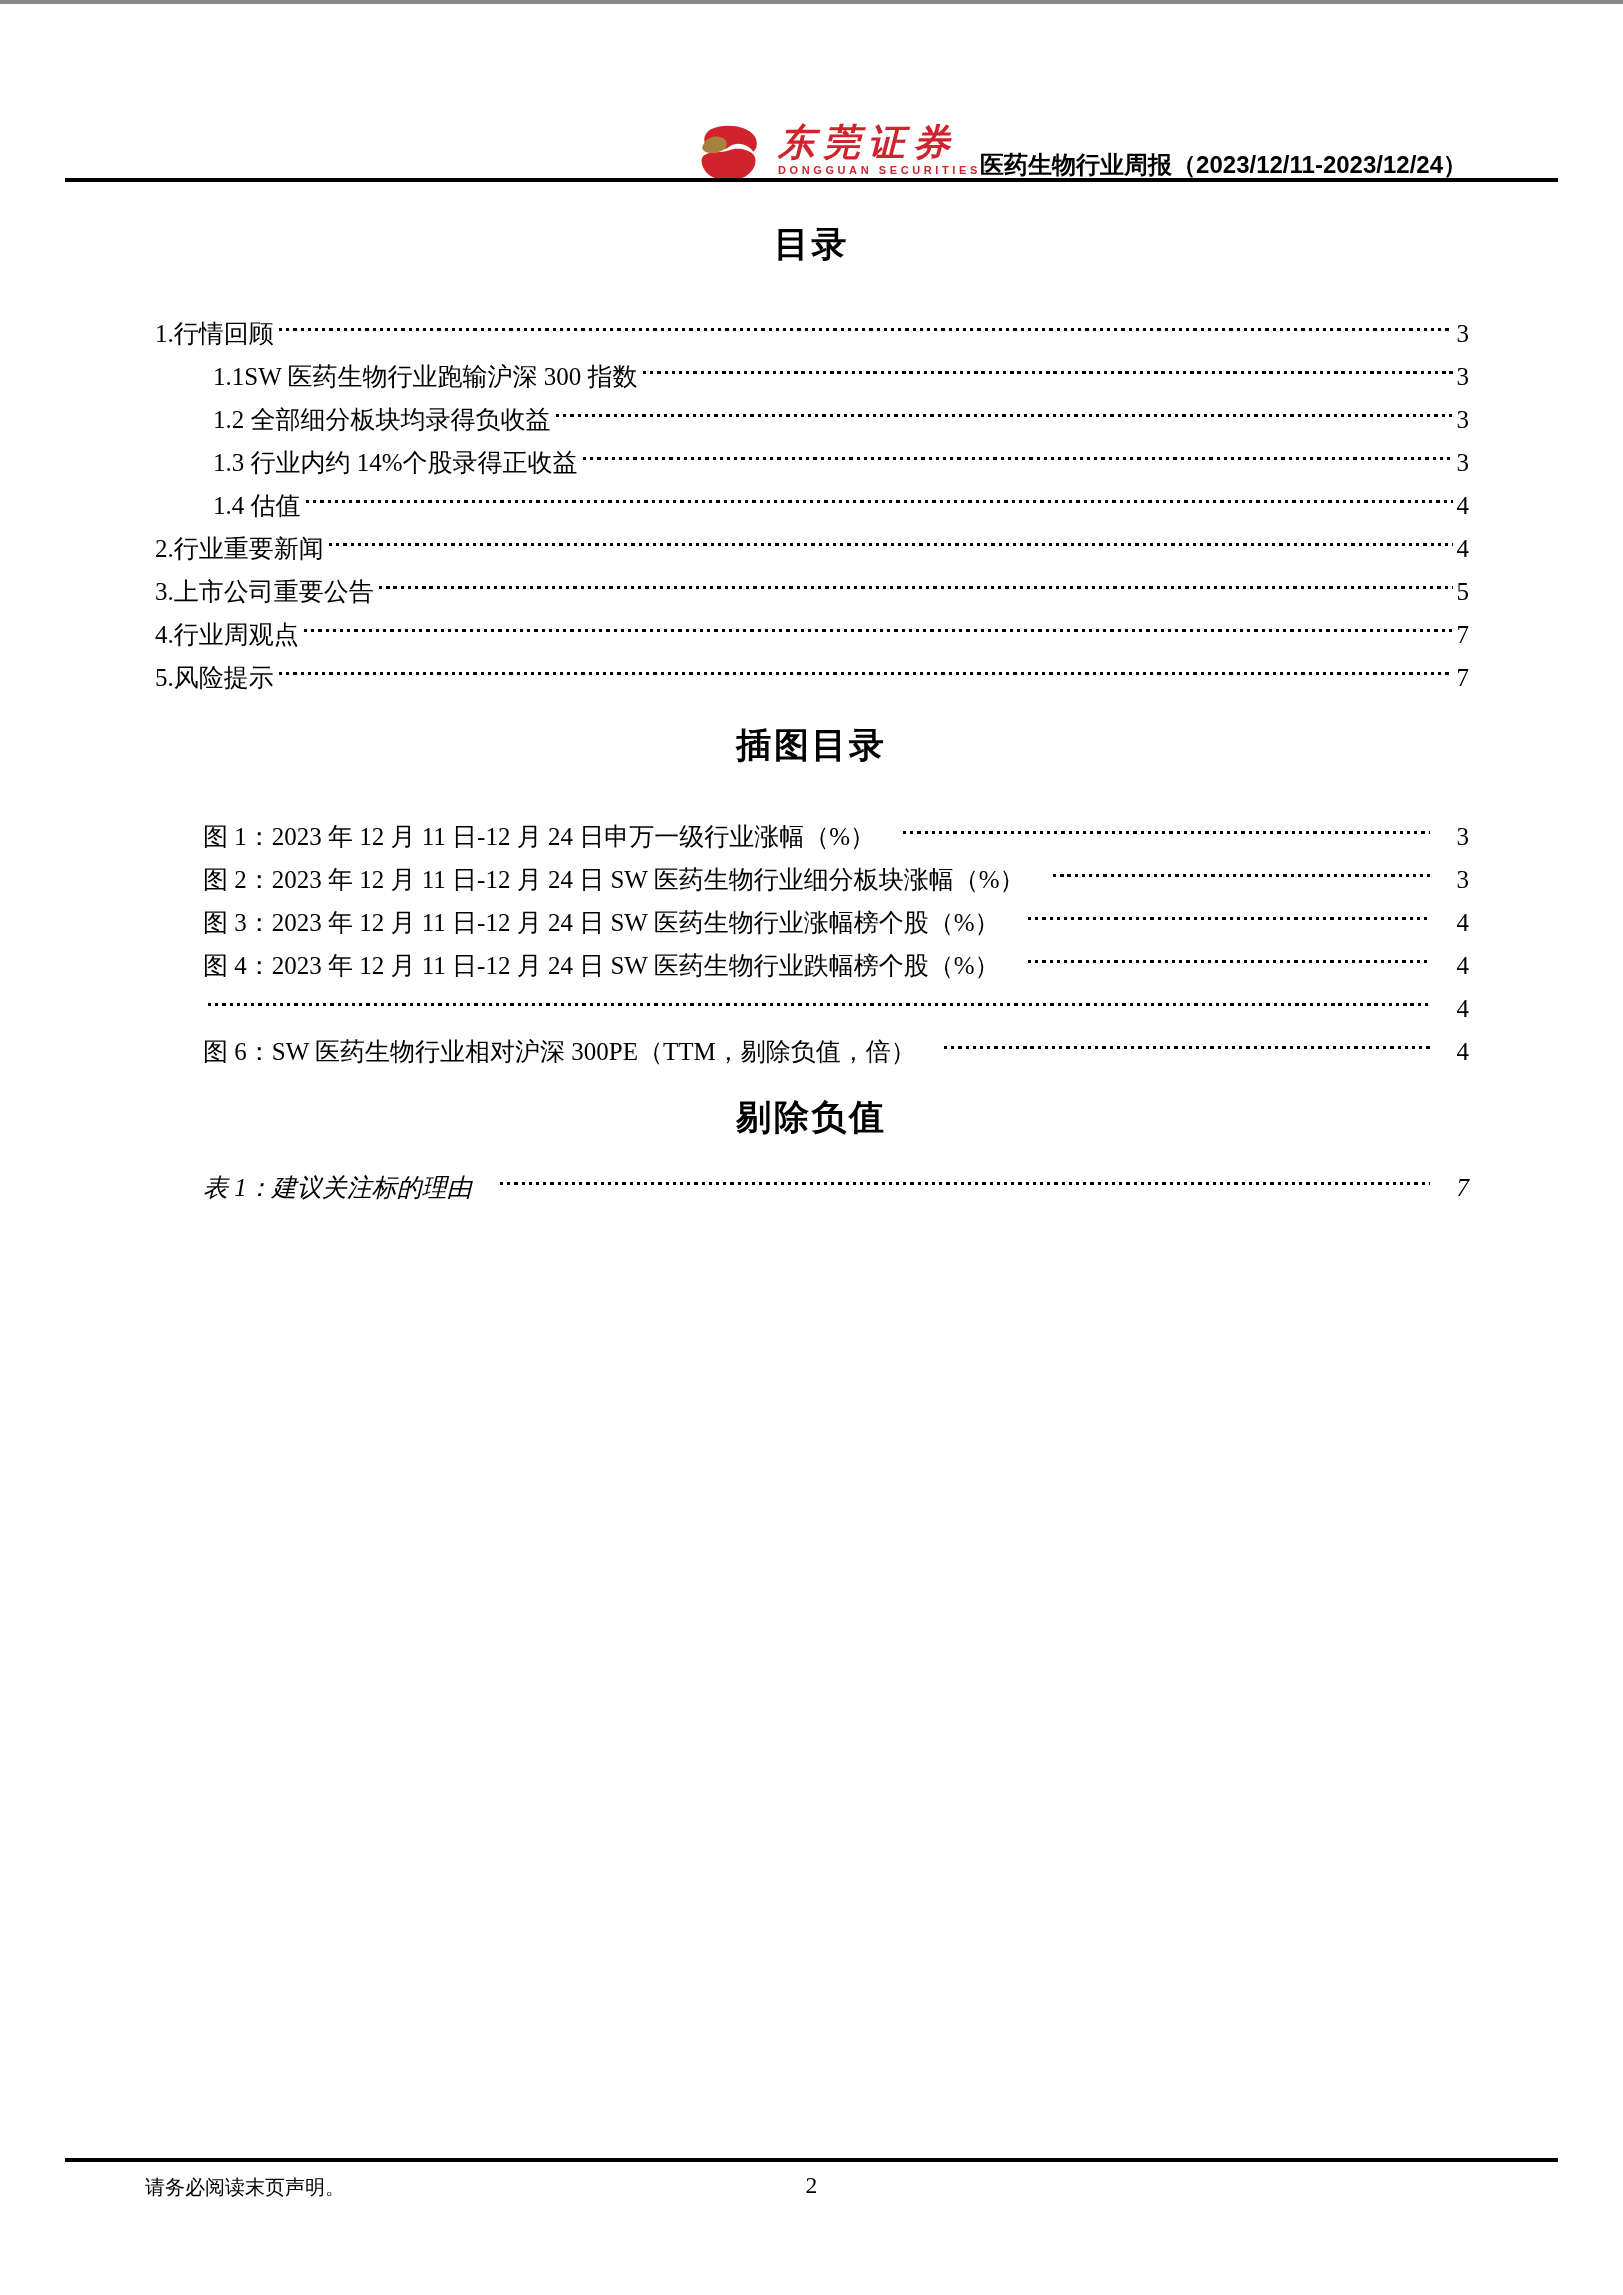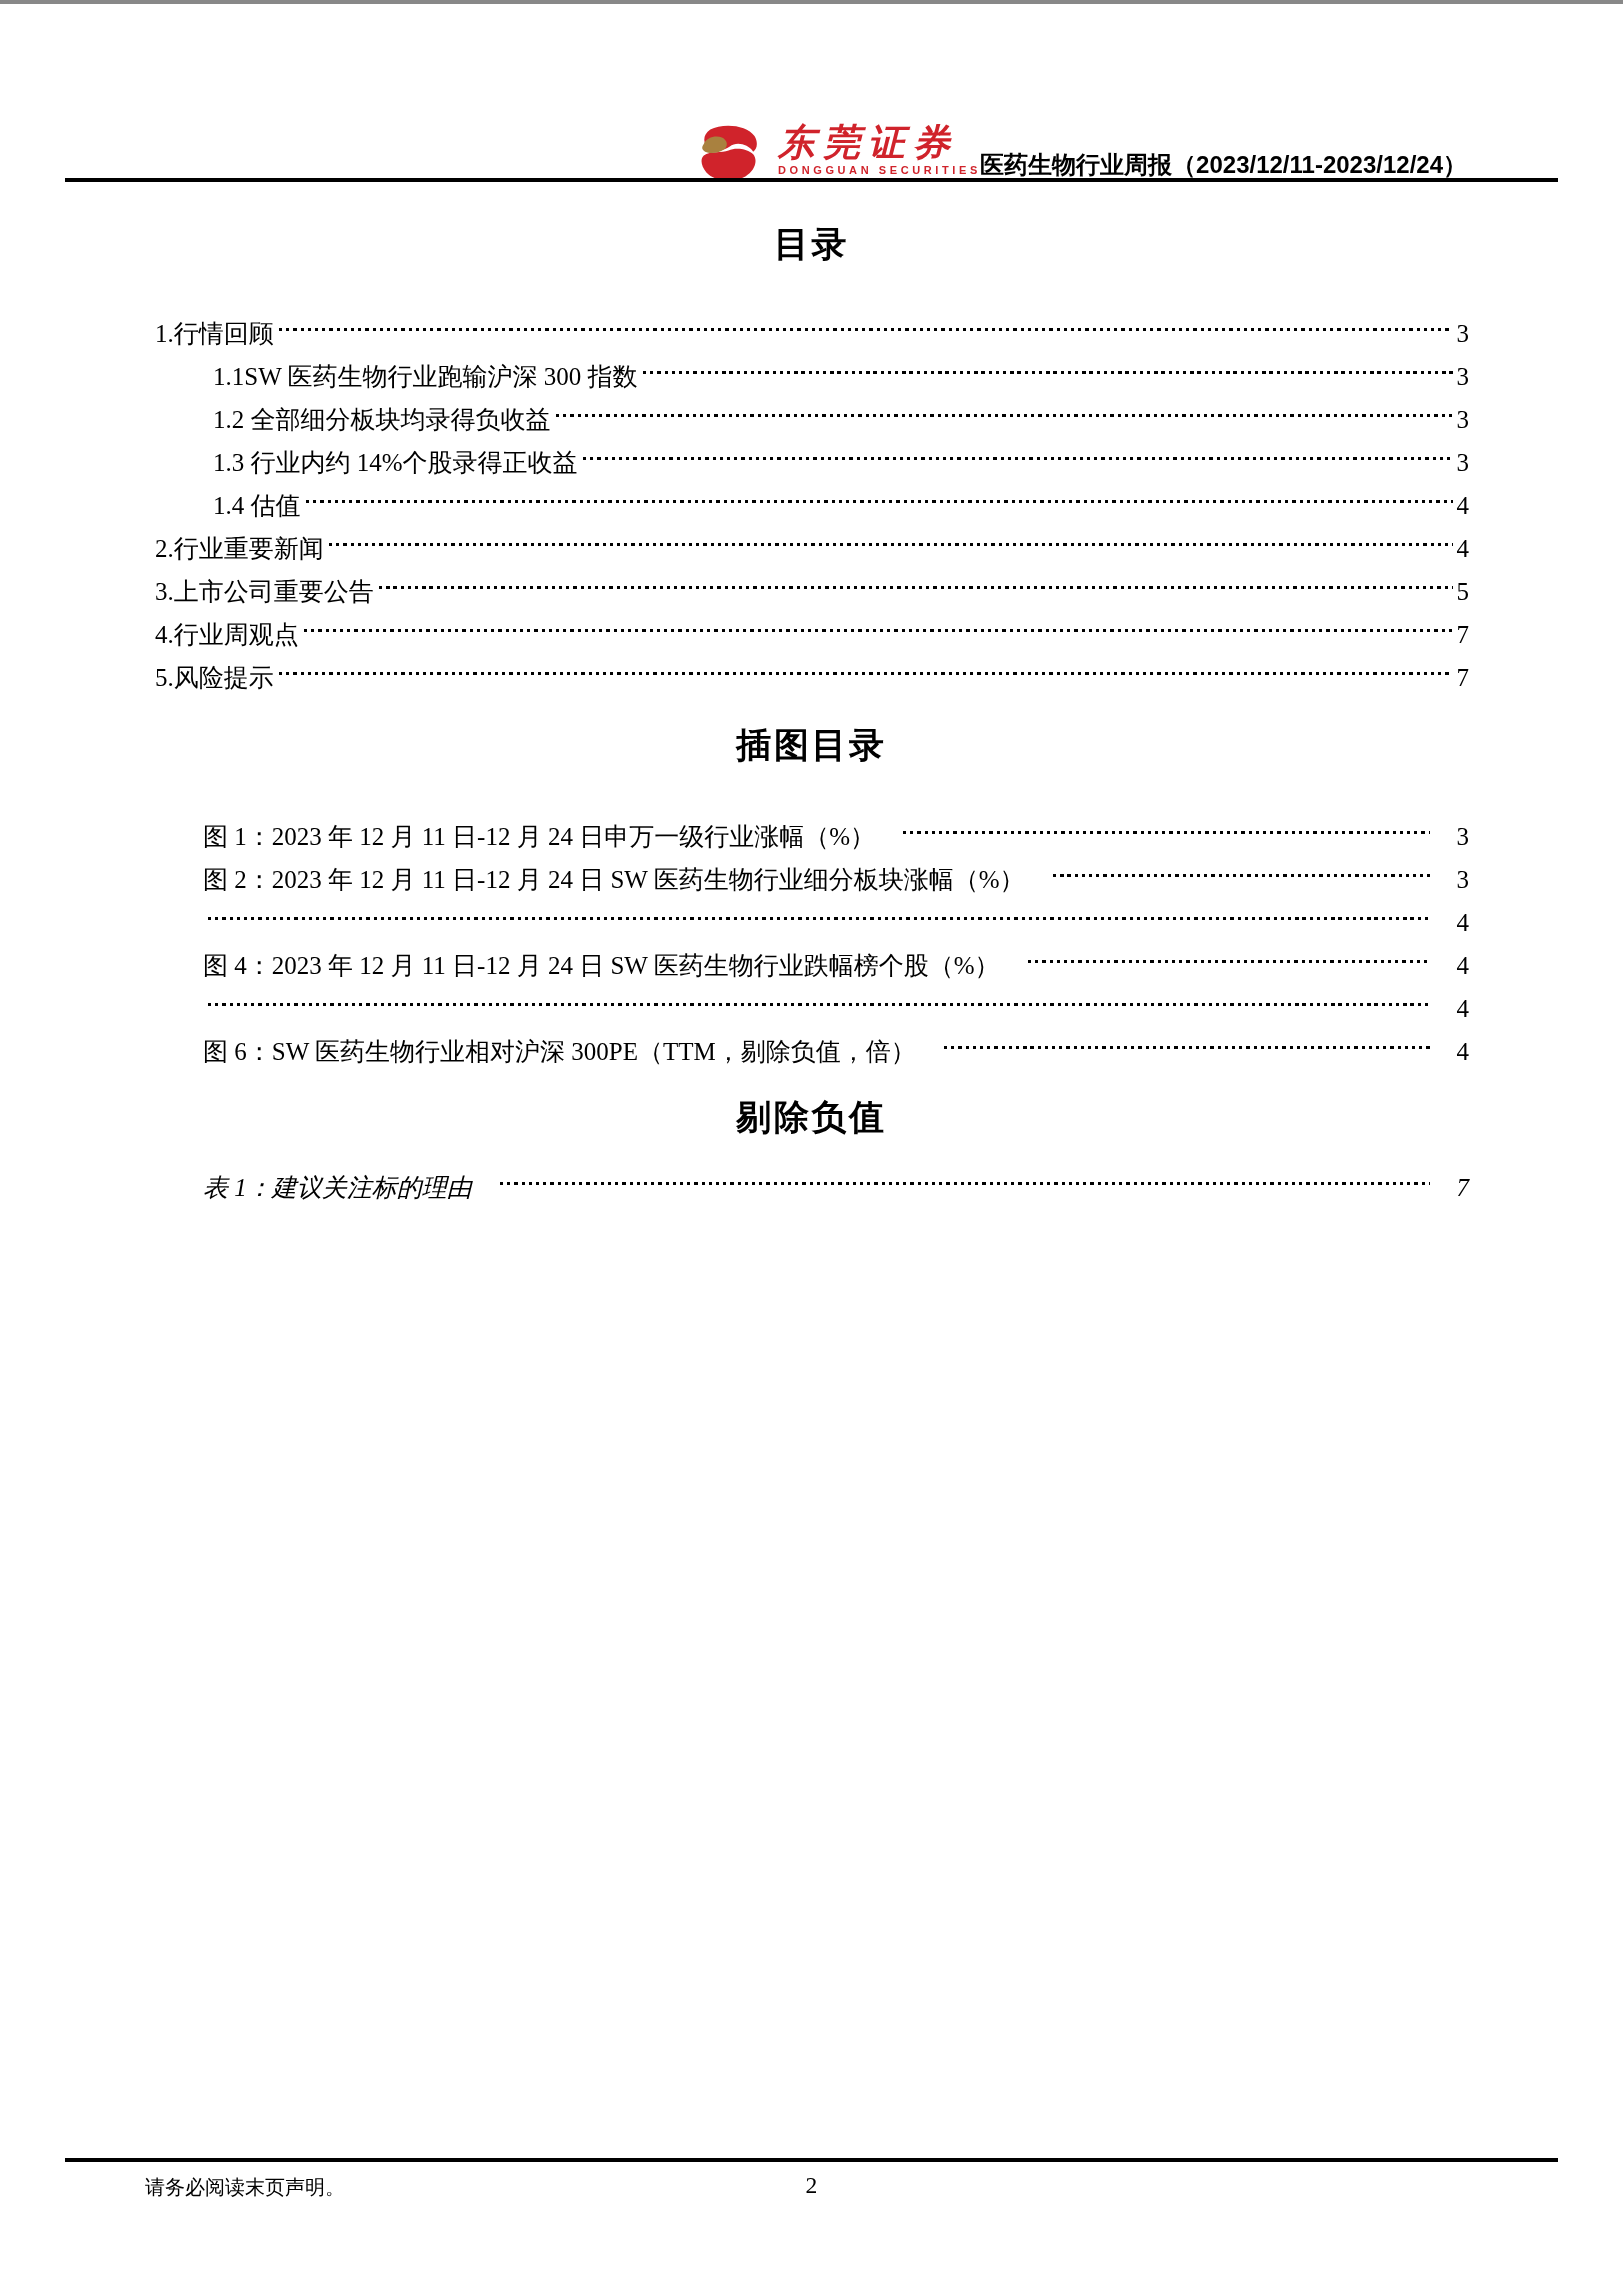--- a/index.html
+++ b/index.html
@@ -209,20 +209,21 @@
         <span class="toc-label">图 1：2023 年 12 月 11 日-12 月 24 日申万一级行业涨幅（%）</span>
         <span class="leader"></span>
         <span class="toc-page">3</span>
       </div>
       <div class="toc-row indent-fig">
         <span class="toc-label">图 2：2023 年 12 月 11 日-12 月 24 日 SW 医药生物行业细分板块涨幅（%）</span>
         <span class="leader"></span>
         <span class="toc-page">3</span>
       </div>
       <div class="toc-row indent-fig">
+        <span class="toc-label">图 3：2023 年 12 月 11 日-12 月 24 日 SW 医药生物行业涨幅榜个股（%）</span>
         <span class="leader"></span>
         <span class="toc-page">4</span>
       </div>
       <div class="toc-row indent-fig">
         <span class="toc-label">图 4：2023 年 12 月 11 日-12 月 24 日 SW 医药生物行业跌幅榜个股（%）</span>
         <span class="leader"></span>
         <span class="toc-page">4</span>
       </div>
       <div class="toc-row indent-fig">
         <span class="leader"></span>

